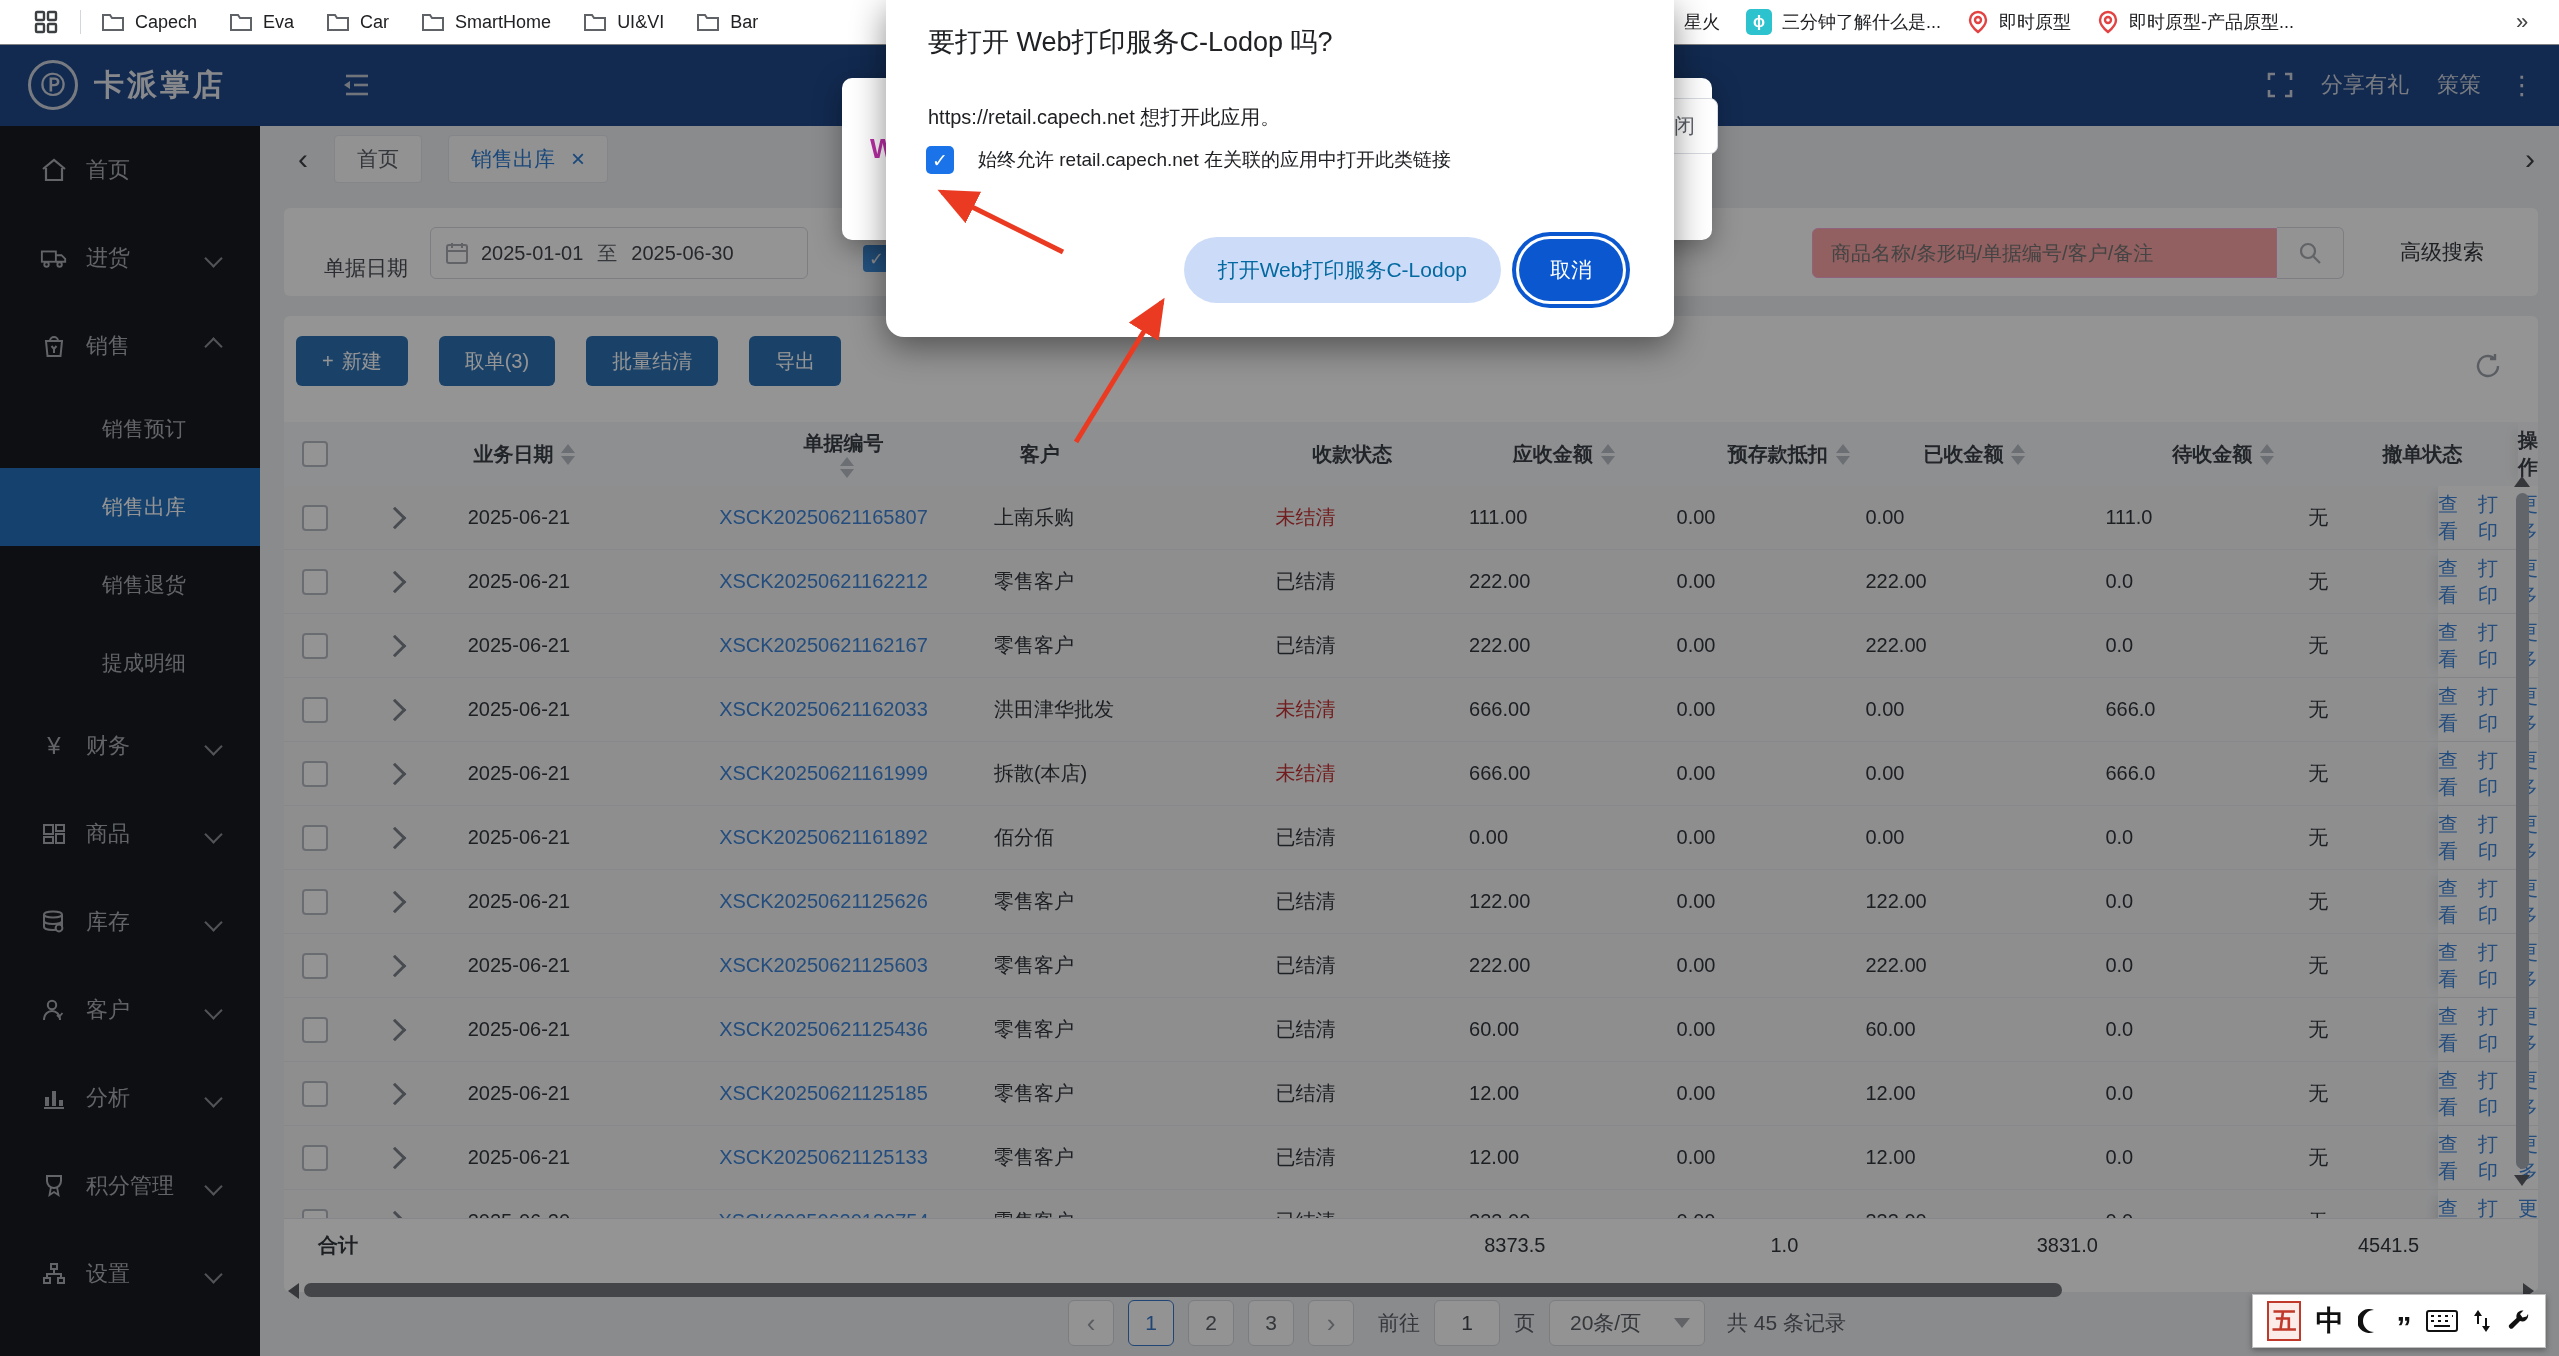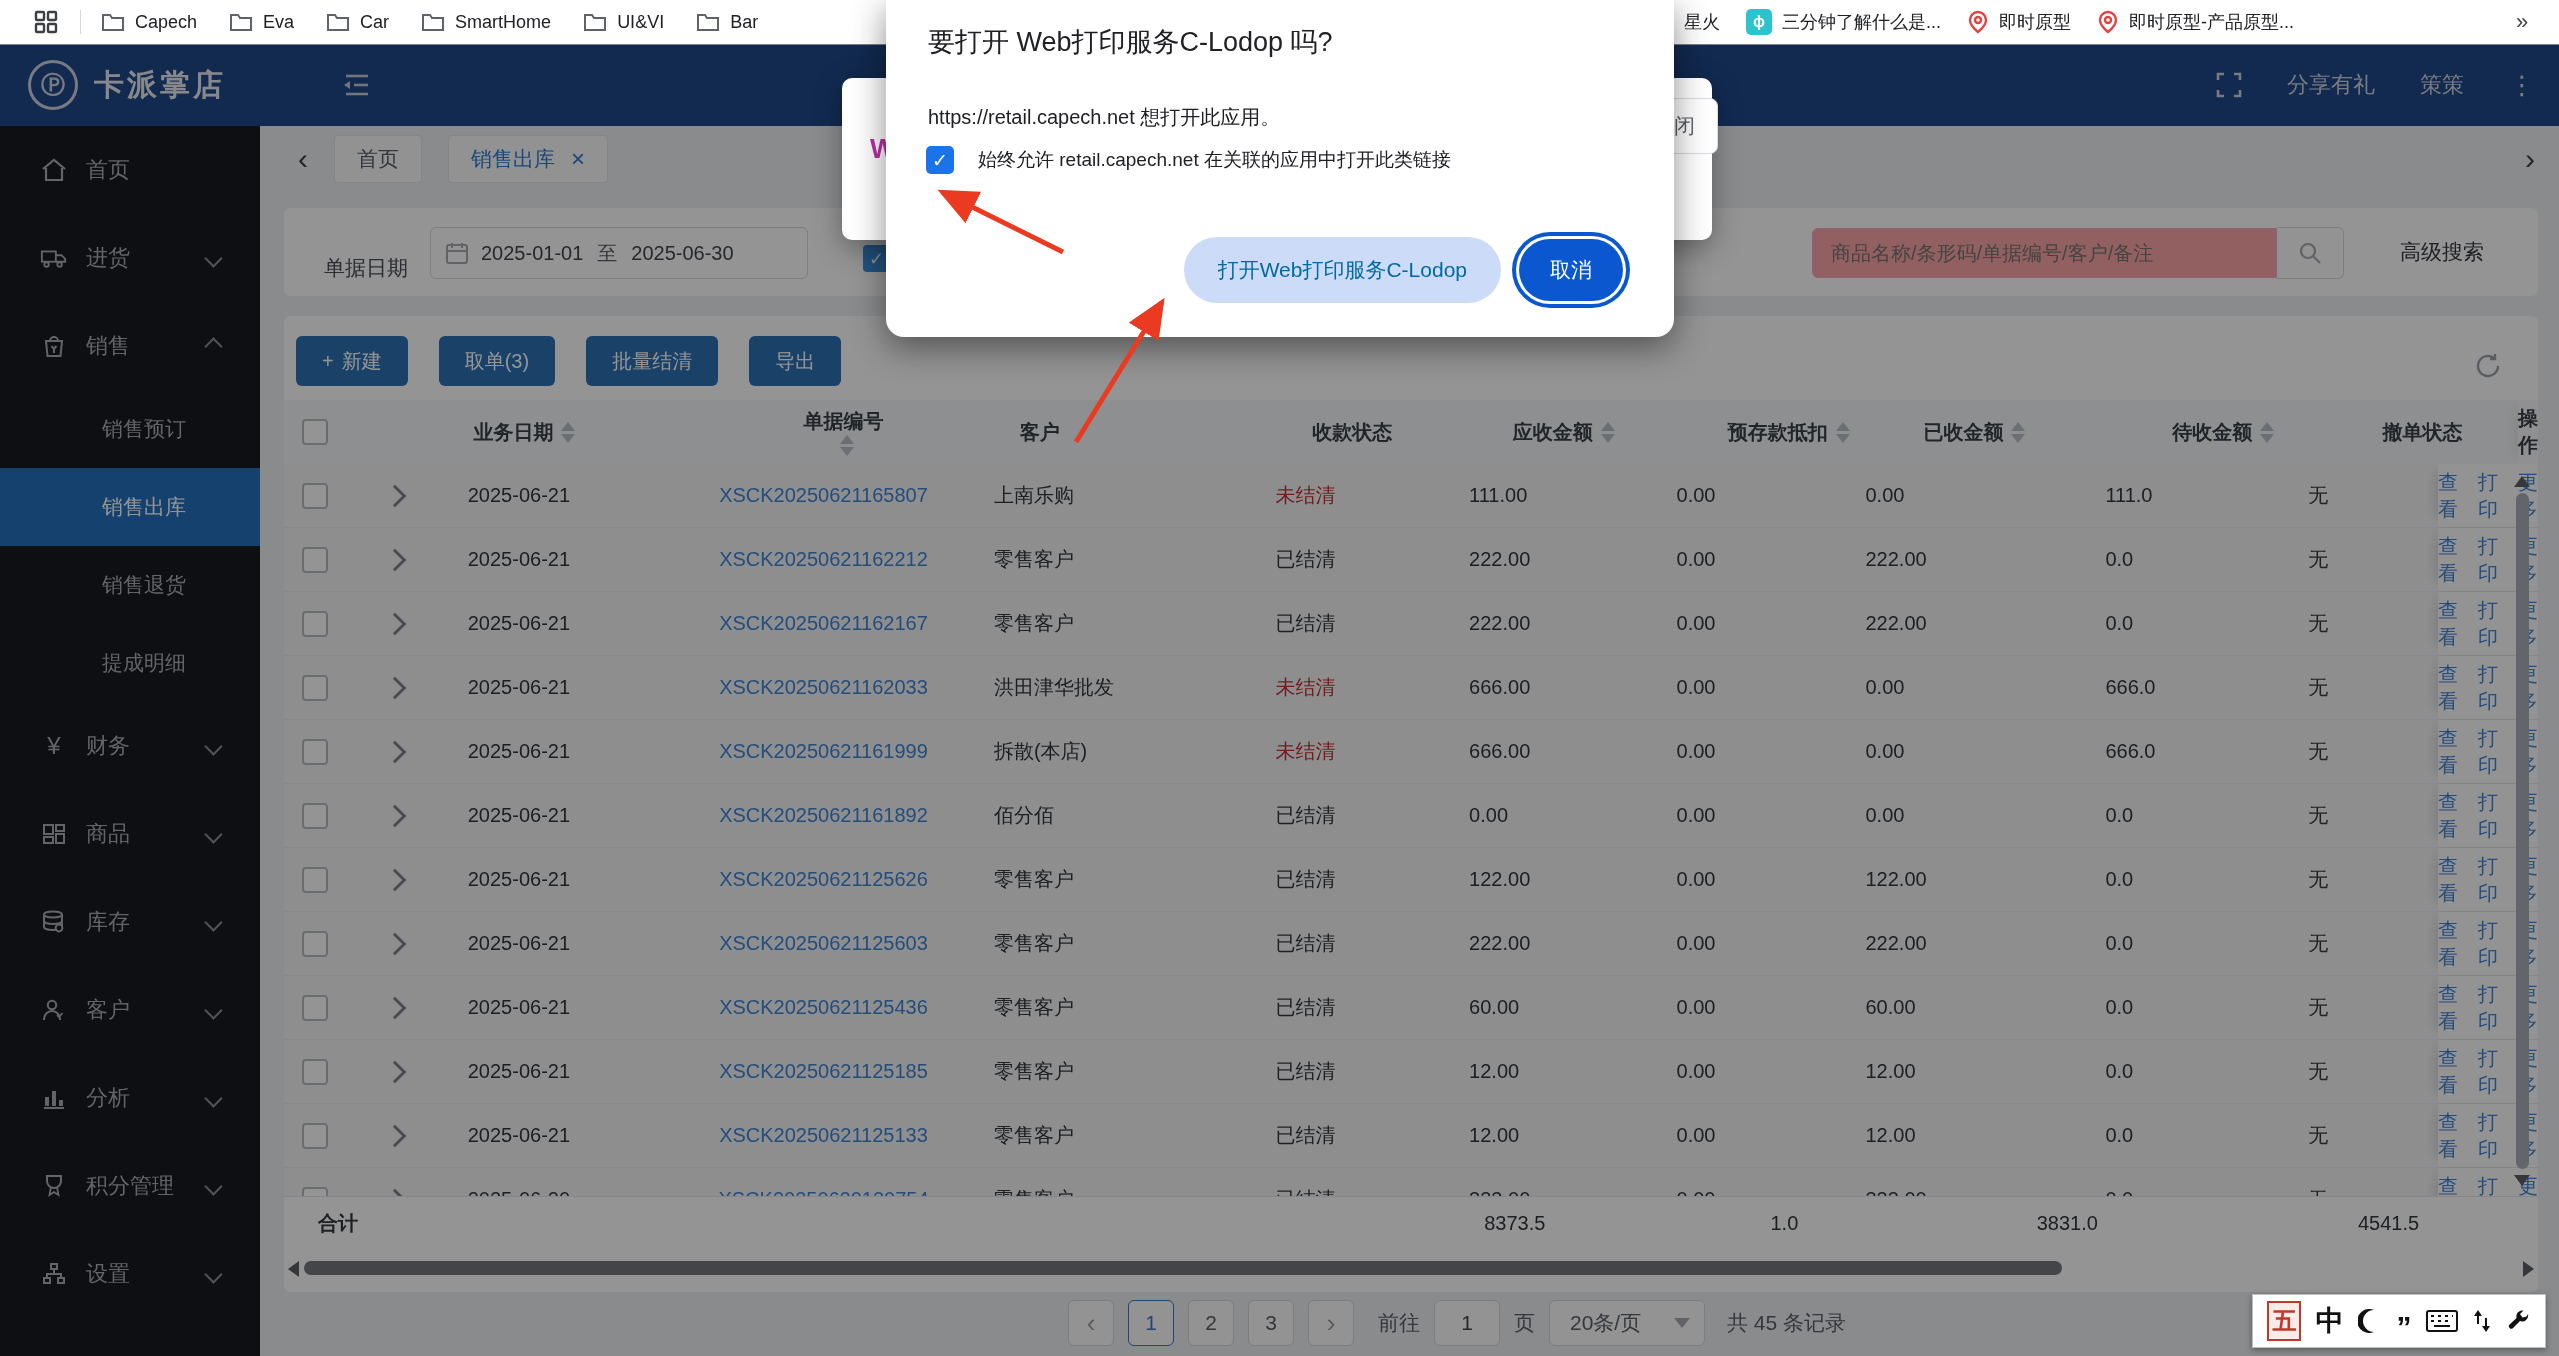--- a/index.html
+++ b/index.html
@@ -18,21 +18,21 @@
   .bm-overflow{position:absolute;left:2516px;top:0;height:44px;display:flex;align-items:center;font-size:22px;color:#444;}
   .teal-ico{width:26px;height:26px;border-radius:5px;background:#2cc3cf;display:flex;align-items:center;justify-content:center;color:#fff;font-size:16px;font-weight:bold;}
 
   
   .appheader{position:absolute;left:0;top:44px;width:2559px;height:82px;background:#20498a;
     display:flex;align-items:center;color:#dfe3ea;}
   .logo-badge{margin-left:28px;width:44px;height:44px;border:3px solid #cdd3dd;border-radius:50%;
     display:flex;align-items:center;justify-content:center;font-weight:bold;font-size:24px;color:#cdd3dd;}
   .brand{margin-left:16px;font-size:30px;font-weight:bold;letter-spacing:3px;color:#e8ebf1;}
   .collapse-ic{margin-left:116px;}
-  .hdr-right{position:absolute;right:24px;display:flex;align-items:center;gap:45px;font-size:22px;color:#cfd5df;}
+  .hdr-right{position:absolute;right:24px;display:flex;align-items:center;gap:28px;font-size:22px;color:#cfd5df;}
   .kebab{font-size:26px;line-height:1;}
 
   
   .sidebar{position:absolute;left:0;top:126px;width:260px;height:1230px;background:#171a20;color:#a9adb3;}
   .side-item{height:88px;display:flex;align-items:center;font-size:22px;cursor:pointer;position:relative;}
   .side-item .s-ico{width:28px;margin-left:40px;display:flex;justify-content:center;}
   .side-item .s-label{margin-left:18px;}
   .chv{width:11px;height:11px;border-right:2px solid #8b8f96;border-bottom:2px solid #8b8f96;
     position:absolute;right:40px;}
   .chv.down{transform:rotate(45deg);}
@@ -68,21 +68,21 @@
     background:#fdfdfd;display:flex;align-items:center;justify-content:center;cursor:pointer;}
   .adv-search{position:absolute;left:2116px;top:30px;font-size:21px;color:#34383f;cursor:pointer;}
 
   
   .main-card{position:absolute;left:24px;top:190px;width:2254px;height:976px;background:#fff;border-radius:6px;}
   .toolbar{display:flex;gap:31px;padding:20px 0 0 12px;}
   .tbtn{height:50px;border:none;border-radius:6px;background:#2e72b5;color:#fff;font-size:20px;
     padding:0 26px;display:flex;align-items:center;gap:8px;cursor:pointer;font-family:inherit;}
   .refresh{position:absolute;right:36px;top:36px;cursor:pointer;}
 
-  .thead{display:flex;align-items:center;height:64px;background:#f5f6f8;margin-top:14px;
+  .thead{display:flex;align-items:center;height:64px;background:#f5f6f8;margin-top:36px;
     font-weight:bold;font-size:20px;color:#3a3f46;}
   .tr{display:flex;align-items:center;height:63px;background:#f4f5f7;border-bottom:1px solid #e8eaef;
     font-size:20px;color:#33373d;}
   .rows-region{height:732px;overflow:hidden;position:relative;}
   .td,.th{display:flex;align-items:center;}
   .c-check{width:60px;padding-left:18px;}
   .c-exp{width:80px;justify-content:center;}
   .c-date{width:200px;padding-left:36px;}
   .c-doc{width:290px;padding-left:36px;flex-direction:column;}
   .c-cust{width:265px;padding-left:36px;}

